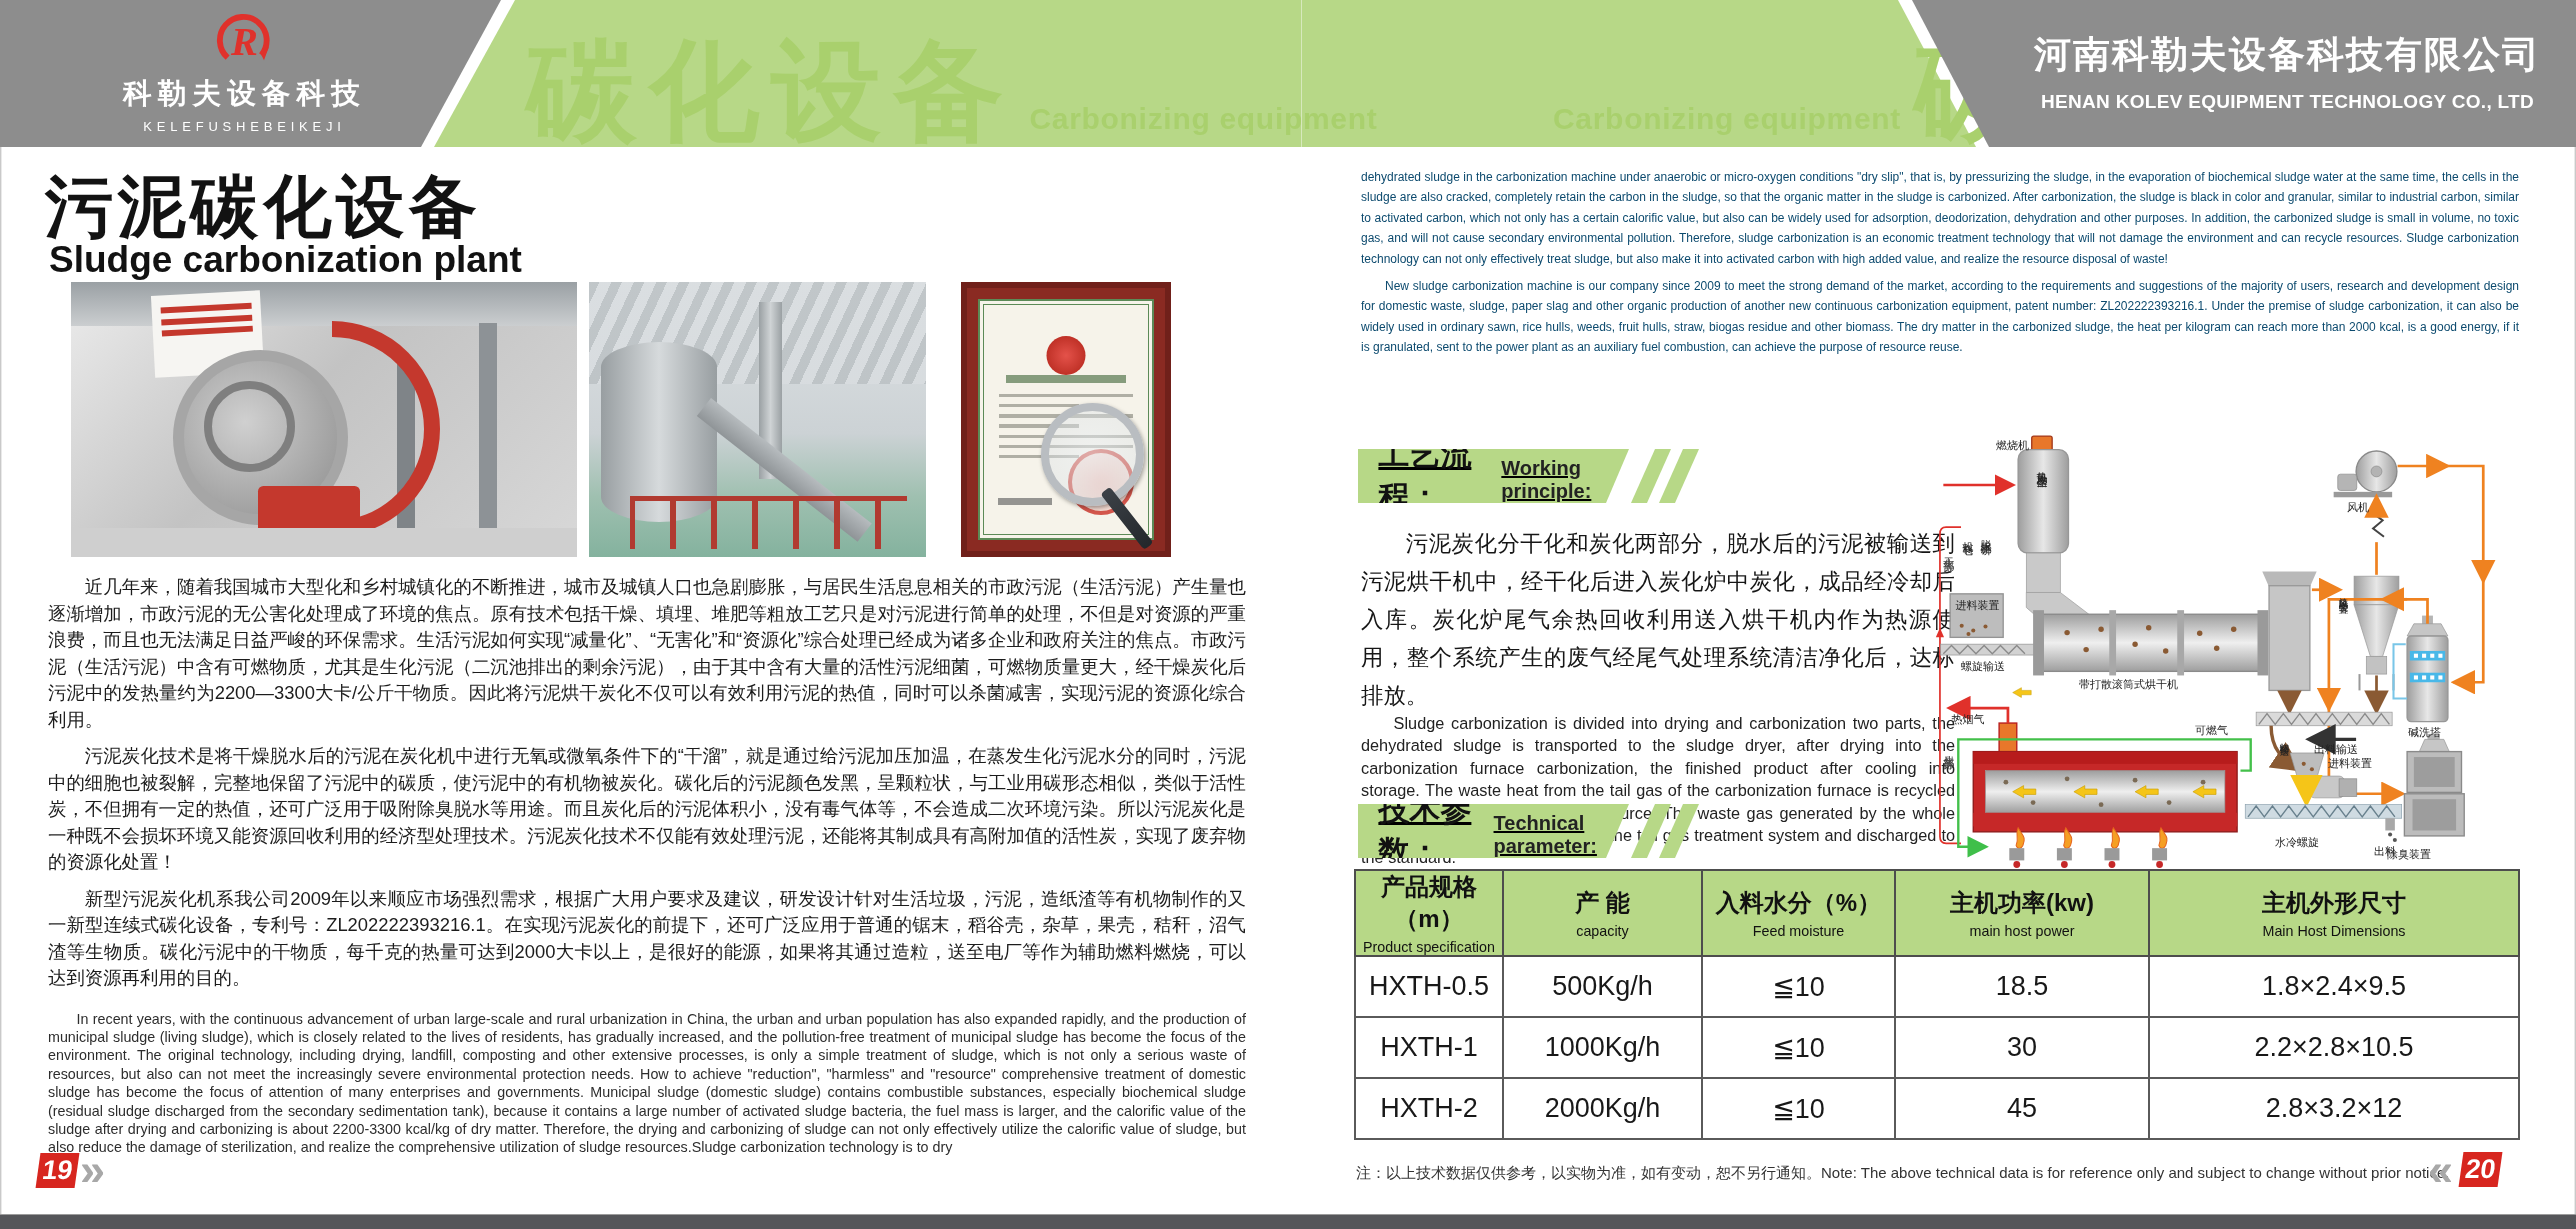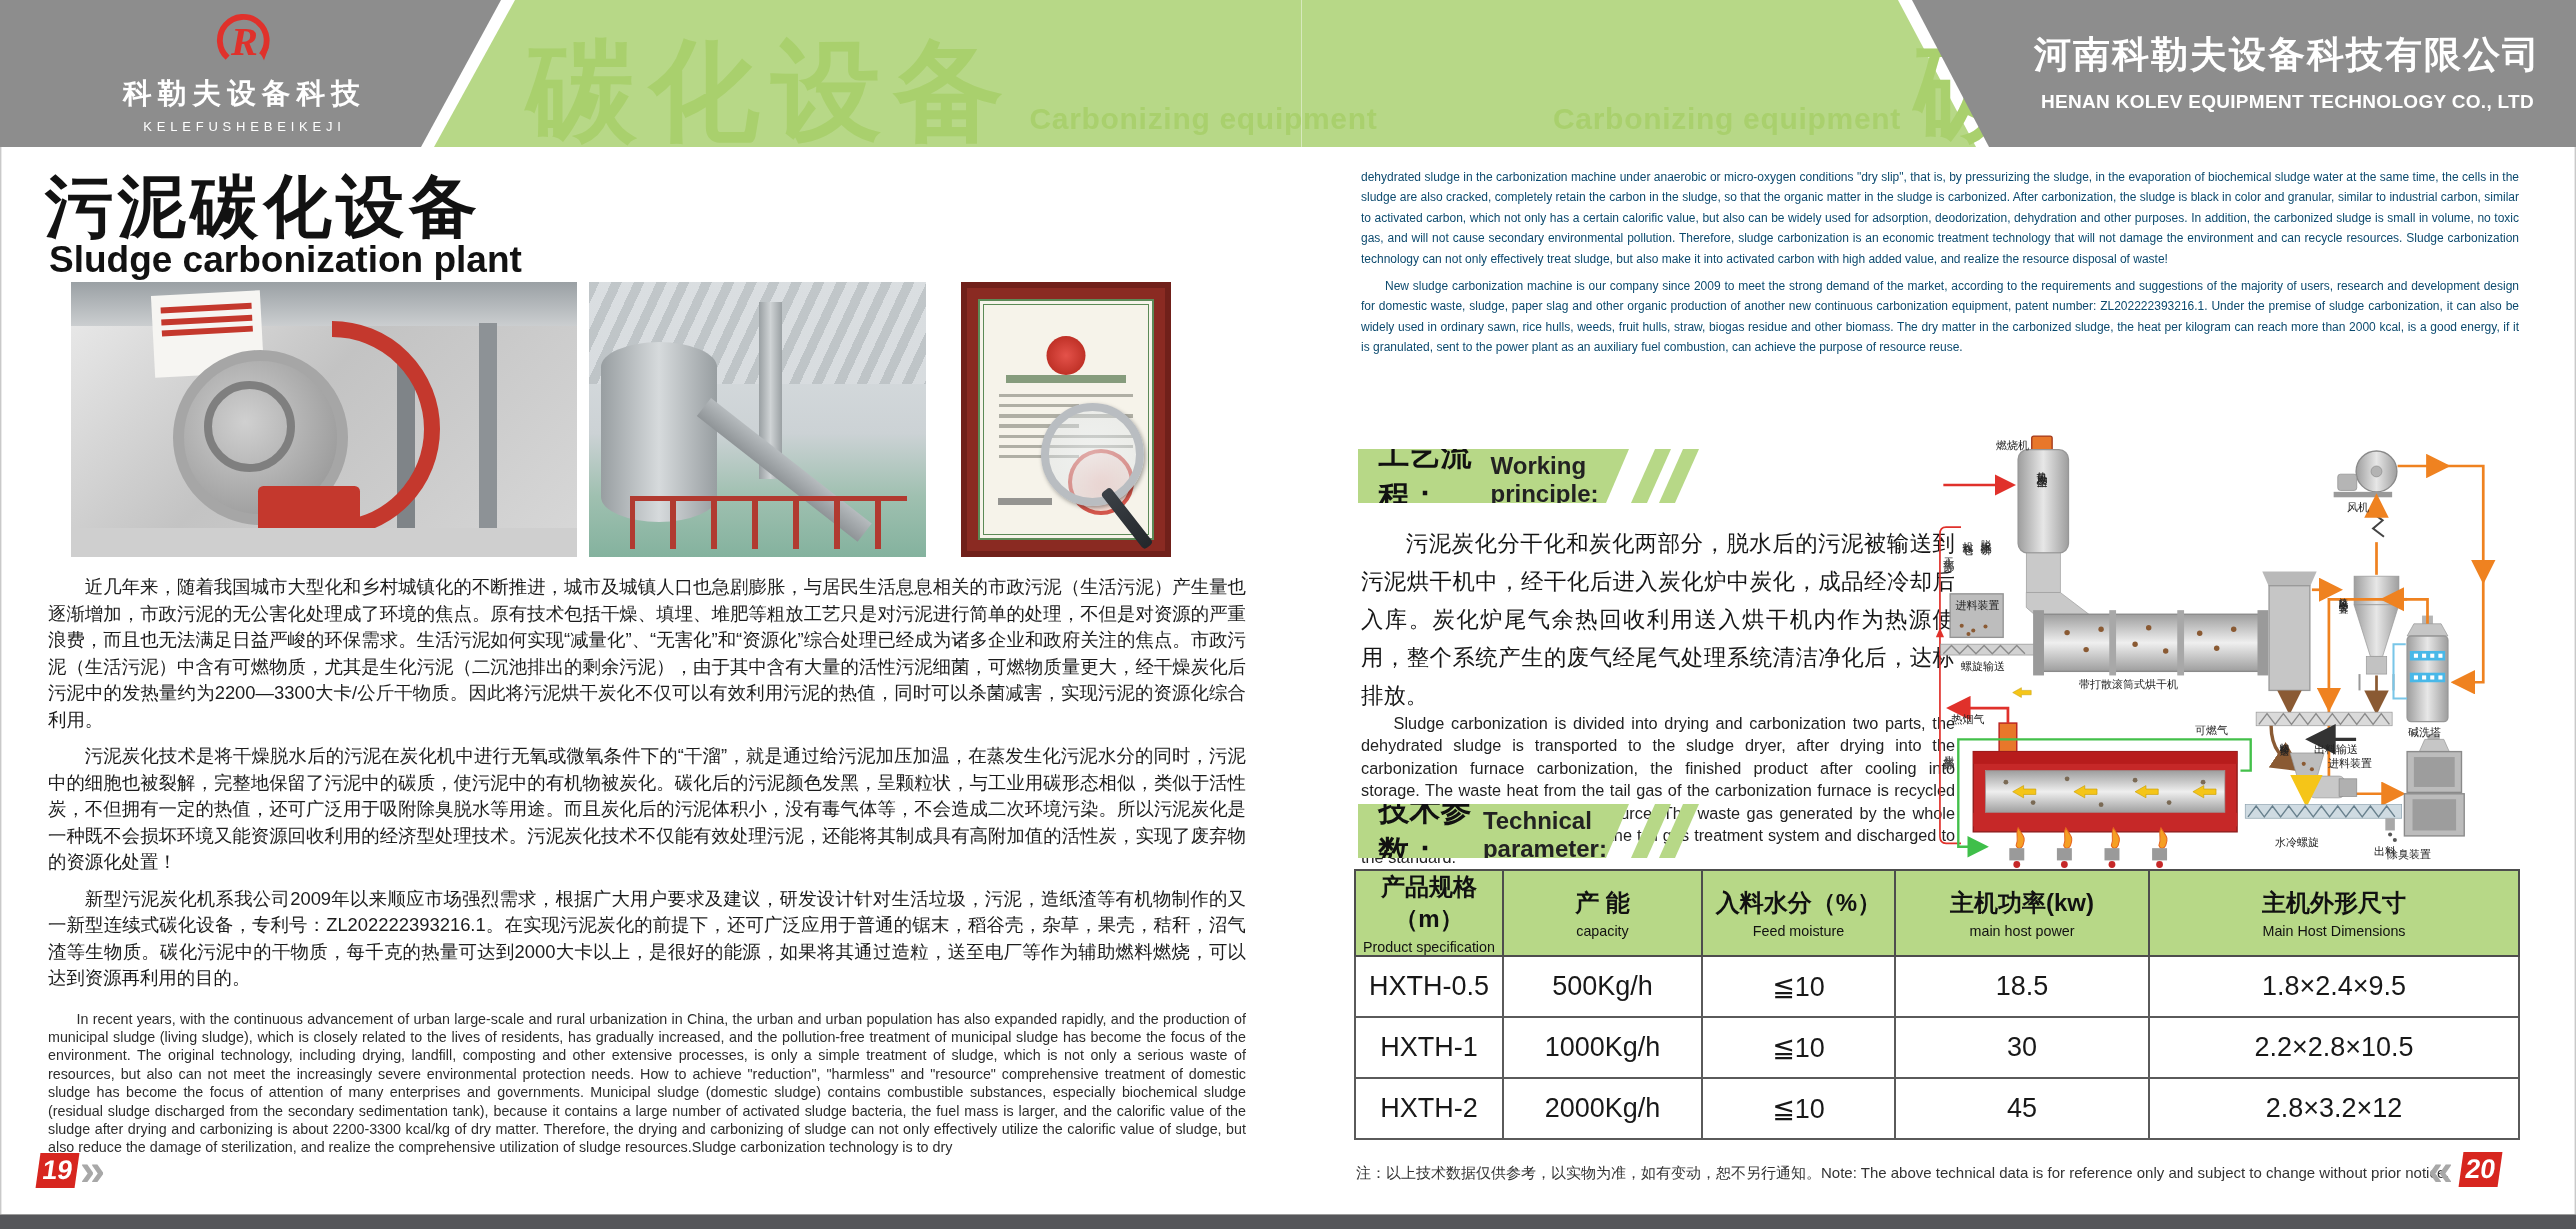--- a/index.html
+++ b/index.html
@@ -78,23 +78,23 @@
   #chev-r{left:80px;}
   #chev-l{left:2428px;}
 
   
   .rp-entext{position:absolute;left:1361px;top:167px;width:1158px;}
   .en-p2{font-size:12px;line-height:20.4px;color:#0c4a6e;text-align:justify;margin:0 0 6.8px 0;}
   .indent{text-indent:2em;}
 
   .banner{position:absolute;left:1358px;width:271px;height:54px;background:#b7d887;
           clip-path:polygon(0 0,100% 0,calc(100% - 23px) 100%,0 100%);
-          display:flex;align-items:center;gap:10px;padding-left:20.4px;box-sizing:border-box;}
+          display:flex;align-items:center;gap:10px;padding-left:20.4px;box-sizing:border-box;text-decoration:underline;}
   .banner-cn{font-size:31px;font-weight:bold;color:#111;}
-  .banner-en{font-size:24px;font-weight:bold;color:#222;padding-top:8.2px;}
+  .banner-en{font-size:20px;font-weight:bold;color:#222;padding-top:8.2px;}
   .stripe{position:absolute;width:16.3px;height:54px;background:#b7d887;transform:skewX(-24deg);}
   #banner-working,.ws{top:449px;}
   #banner-tech,.ts{top:804px;}
   .s1{left:1643px;} .s2{left:1671px;}
 
   .rp-wp-cn{position:absolute;left:1361px;top:525px;width:594px;font-size:22.4px;line-height:38px;color:#161616;text-align:justify;text-indent:2em;}
   .rp-wp-en{position:absolute;left:1361px;top:712px;width:594px;font-size:16.3px;line-height:22.4px;color:#222;text-align:justify;text-indent:2em;}
 
   table.tparams{position:absolute;left:1354px;top:869px;width:1164px;border-collapse:collapse;table-layout:fixed;}
   .tparams th{background:#b7d887;border:2px solid #4d4d4d;height:69px;padding:0;color:#111;}

